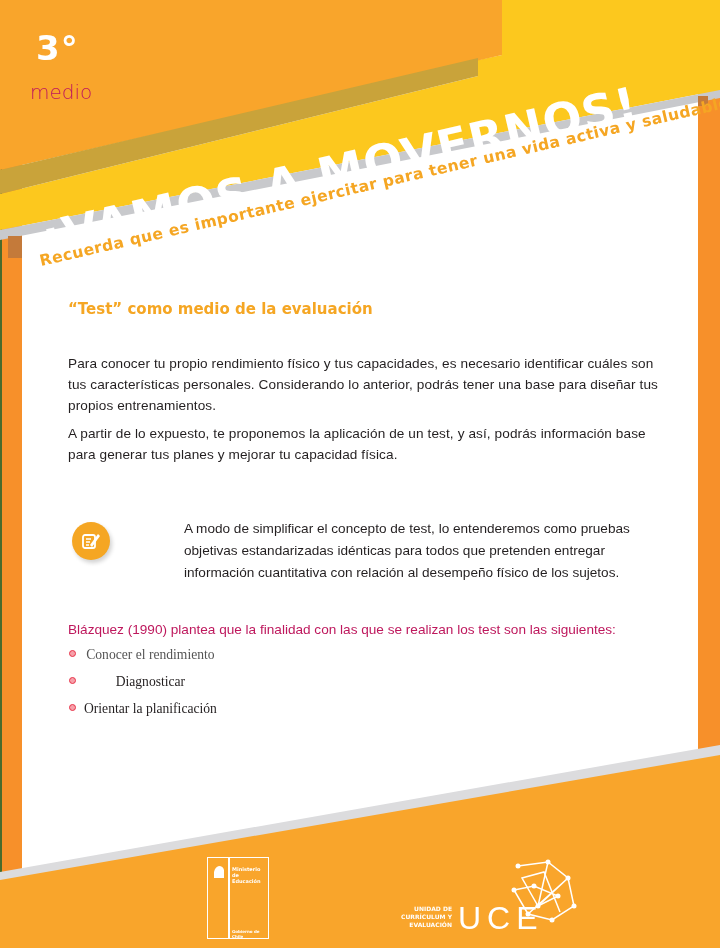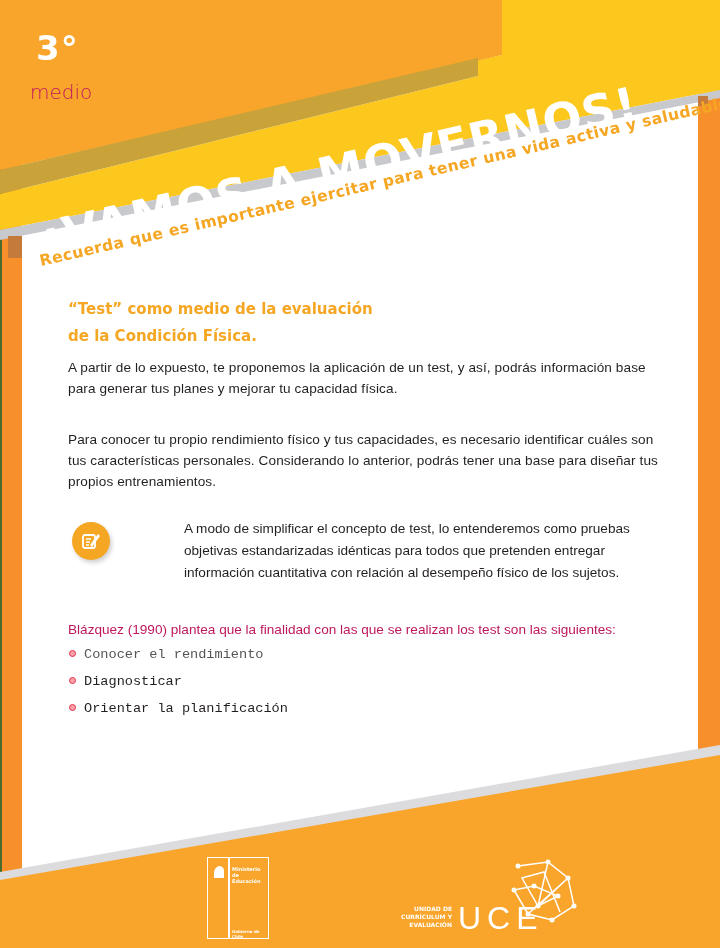--- a/index.html
+++ b/index.html
@@ -81,21 +81,21 @@
       font-family: "Liberation Sans", sans-serif; font-size: 13.6px; line-height: 22px; color: #231f20; margin-left: 28px;
     }
 
     .list-intro {
       left: 68px; top: 620px; width: 620px;
       font-family: "Liberation Sans", sans-serif; font-size: 13.6px; line-height: 20px; color: #be185d;
     }
     .bullets { left: 68px; top: 645px; margin: 0; padding: 0; list-style: none; }
     .bullets li {
       position: relative; padding-left: 16px; height: 27px; line-height: 20px;
-      font-family: Liberation Mono, monospace; font-size: 13.6px; color: #231f20;
+      font-family: Liberation Serif, serif; font-size: 13.6px; color: #231f20; text-align: center;
     }
     .bullets li.first { color: #555; }
     .bullet-dot {
       position: absolute; left: 1px; top: 5px; width: 5px; height: 5px; border-radius: 50%;
       border: 1px solid #e8334a; background: #f6a0a9;
     }
 
     .mineduc { left: 207px; top: 857px; width: 60px; height: 80px; border: 1.5px solid #fff; }
     .mineduc-div { position: absolute; left: 20px; top: 0; width: 1.5px; height: 80px; background: #fff; }
     .mineduc-t1 { position: absolute; left: 24px; top: 8px; color: #fff; font-size: 5px; line-height: 6px; font-weight: bold; width: 34px; }
@@ -124,24 +124,23 @@
 
 <div class="abs grade">3°</div>
 <div class="abs grade-sub">medio</div>
 
 <div class="abs headline">¡VAMOS A MOVERNOS!</div>
 <div class="abs subhead">Recuerda que es importante ejercitar para tener una vida activa y saludable</div>
 
 <div class="abs content">
   <h2 class="title">
     <span>“Test” como medio de la evaluación</span><br>
-    <span>de la Condición Física.</span>
   </h2>
+  <p class="para p1">Para conocer tu propio rendimiento físico y tus capacidades, es necesario identificar cuáles son tus características personales. Considerando lo anterior, podrás tener una base para diseñar tus propios entrenamientos.</p>
   <p class="para p2">A partir de lo expuesto, te proponemos la aplicación de un test, y así, podrás información base para generar tus planes y mejorar tu capacidad física.</p>
-  <p class="para p1">Para conocer tu propio rendimiento físico y tus capacidades, es necesario identificar cuáles son tus características personales. Considerando lo anterior, podrás tener una base para diseñar tus propios entrenamientos.</p>
 </div>
 
 <div class="abs note">
   <div class="note-icon">
     <svg width="22" height="22" viewBox="0 0 22 22">
       <rect x="3" y="5" width="12" height="13" rx="2" fill="none" stroke="#fff" stroke-width="1.8"></rect>
       <line x1="6" y1="9" x2="11" y2="9" stroke="#fff" stroke-width="1.5"></line>
       <line x1="6" y1="12" x2="10" y2="12" stroke="#fff" stroke-width="1.5"></line>
       <line x1="6" y1="15" x2="9" y2="15" stroke="#fff" stroke-width="1.5"></line>
       <path d="M10 15 L18 4 L20 6 L12 17 Z" fill="#fff"></path>

